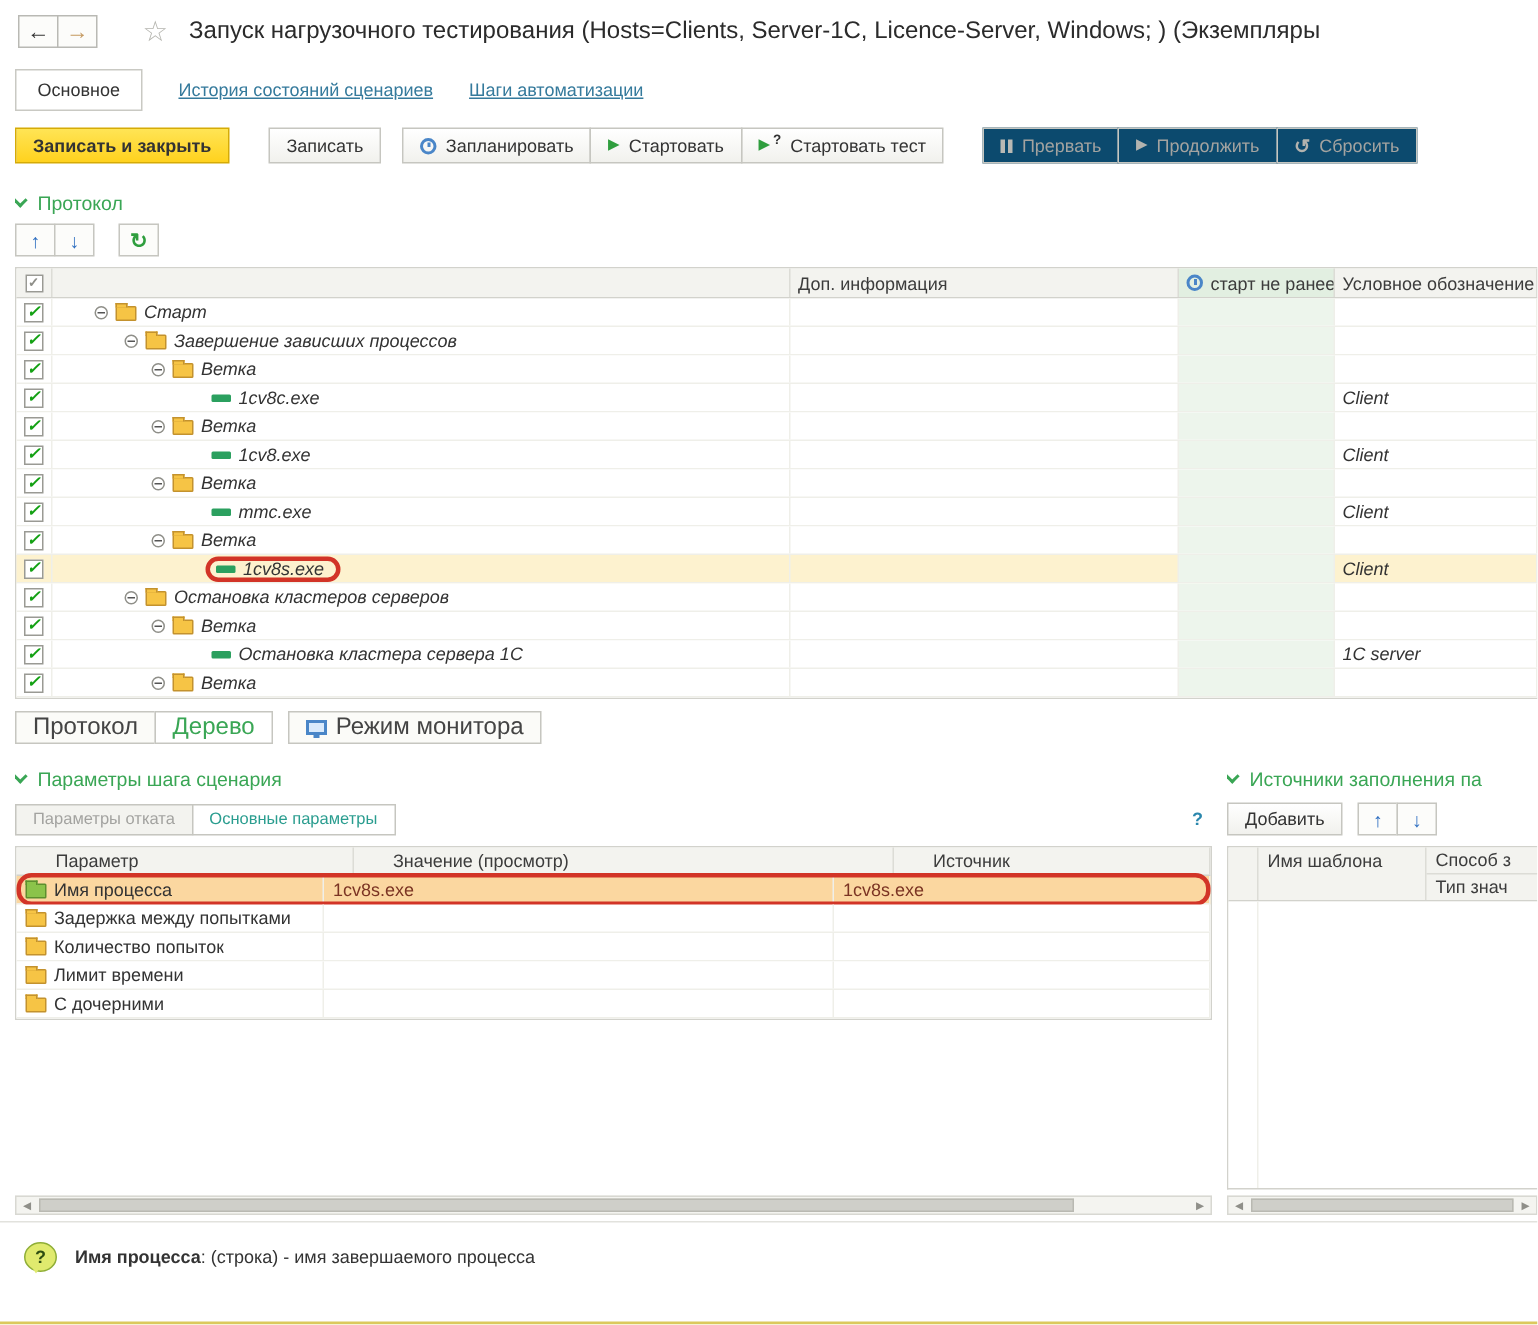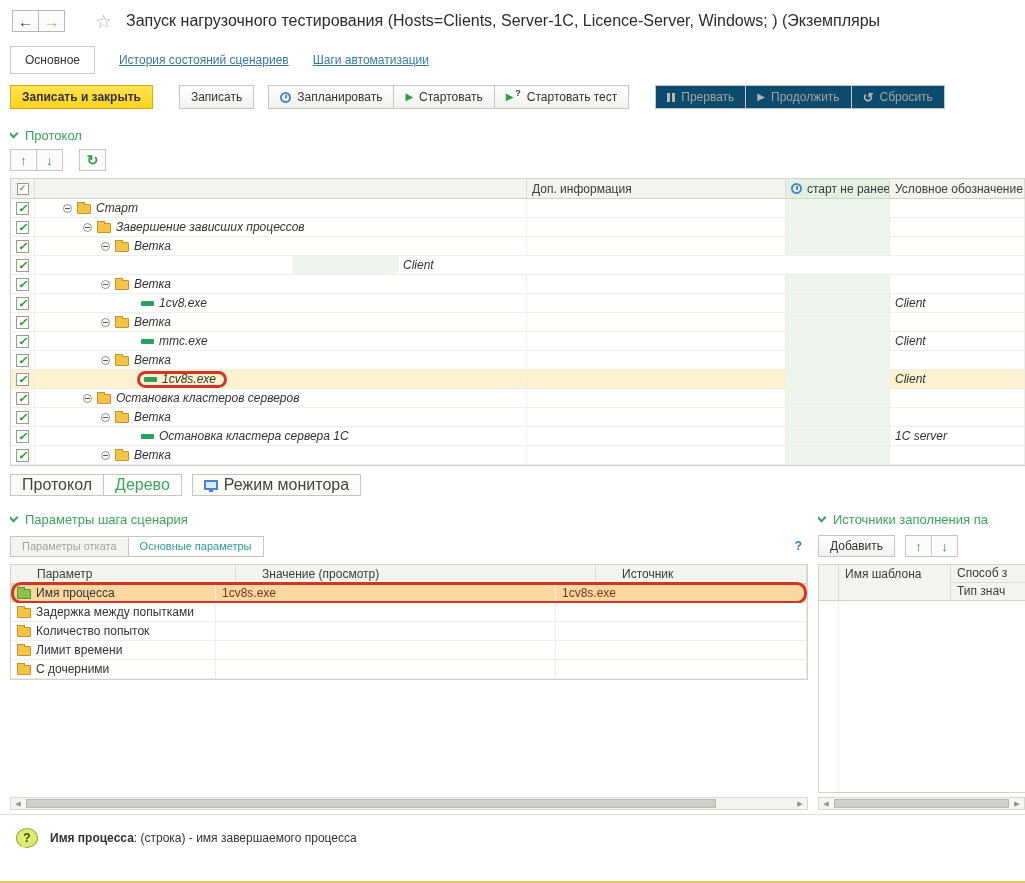--- a/index.html
+++ b/index.html
@@ -271,20 +271,24 @@
         <span class="lbl">Ветка</span>
       </div>
     <div class="cell c-info"></div>
       <div class="cell c-start"></div>
       <div class="cell c-sym"></div>
   </div>
   <div class="trow">
     <div class="cell c-check">
         <span class="cb"></span>
       </div>
+    <div class="cell c-tree lvl3">
+        <span class="dash"></span>
+        <span class="lbl">1cv8c.exe</span>
+      </div>
     <div class="cell c-info"></div>
       <div class="cell c-start"></div>
       <div class="cell c-sym">Client</div>
   </div>
   <div class="trow">
     <div class="cell c-check">
         <span class="cb"></span>
       </div>
     <div class="cell c-tree lvl2">
         <span class="exp"></span>

